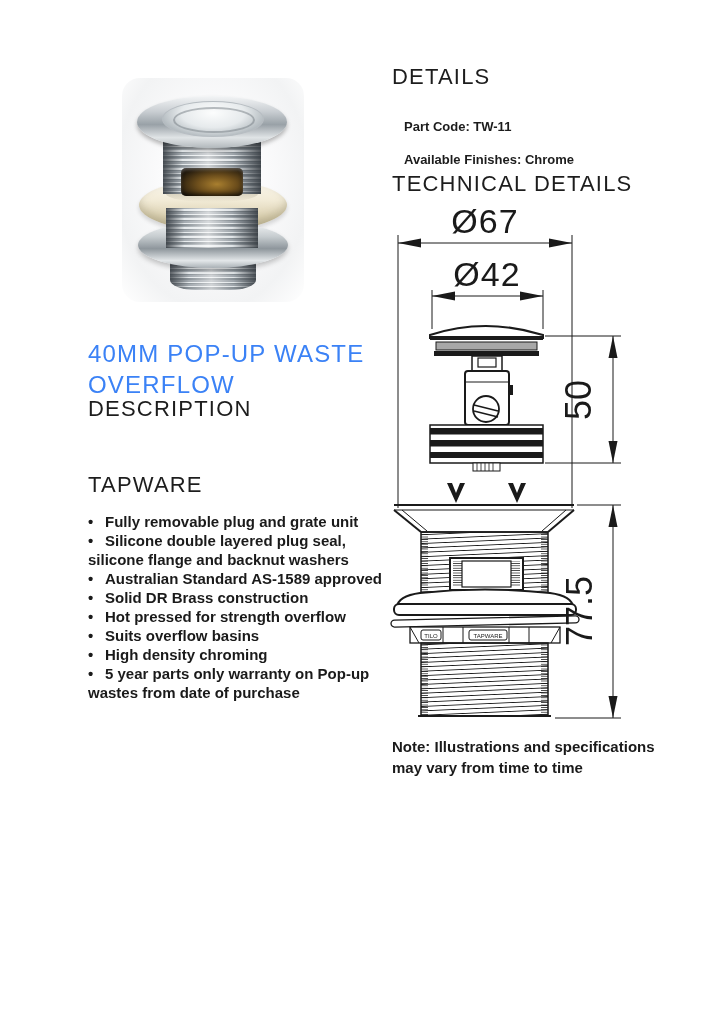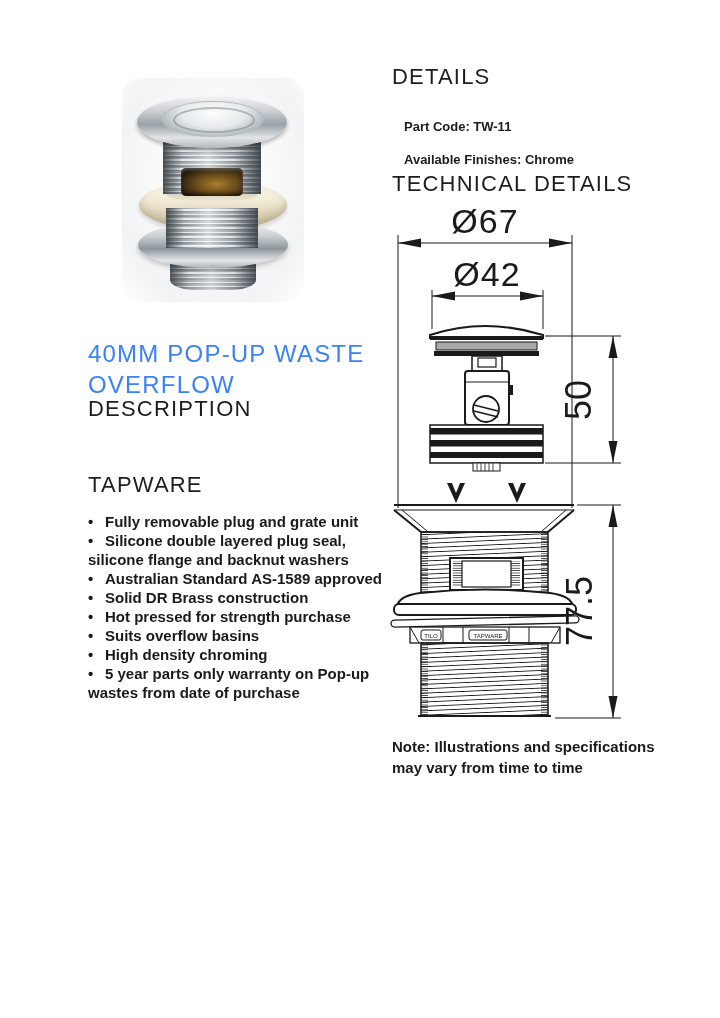--- a/index.html
+++ b/index.html
@@ -196,21 +196,21 @@
   </svg>
 
   <h1 class="title">40MM POP-UP WASTE OVERFLOW</h1>
   <h2 class="h-section" style="left:88px;top:396px;">DESCRIPTION</h2>
   <h2 class="h-section" style="left:88px;top:472px;">TAPWARE</h2>
   <div class="features-list">
       <div class="feature"><span class="bullet">•</span><span>Fully removable plug and grate unit</span></div>
       <div class="feature"><span class="bullet">•</span><span>Silicone double layered plug seal, silicone flange and backnut washers</span></div>
       <div class="feature"><span class="bullet">•</span><span>Australian Standard AS-1589 approved</span></div>
       <div class="feature"><span class="bullet">•</span><span>Solid DR Brass construction</span></div>
-      <div class="feature"><span class="bullet">•</span><span>Hot pressed for strength purchase</span></div>
+      <div class="feature"><span class="bullet">•</span><span>Hot pressed for strength overflow</span></div>
       <div class="feature"><span class="bullet">•</span><span>Suits overflow basins</span></div>
       <div class="feature"><span class="bullet">•</span><span>High density chroming</span></div>
       <div class="feature"><span class="bullet">•</span><span>5 year parts only warranty on Pop-up wastes from date of purchase</span></div>
     </div>
 
   <p class="note">Note: Illustrations and specifications may vary from time to time</p>
 
 </div>
 
 </body></html>

